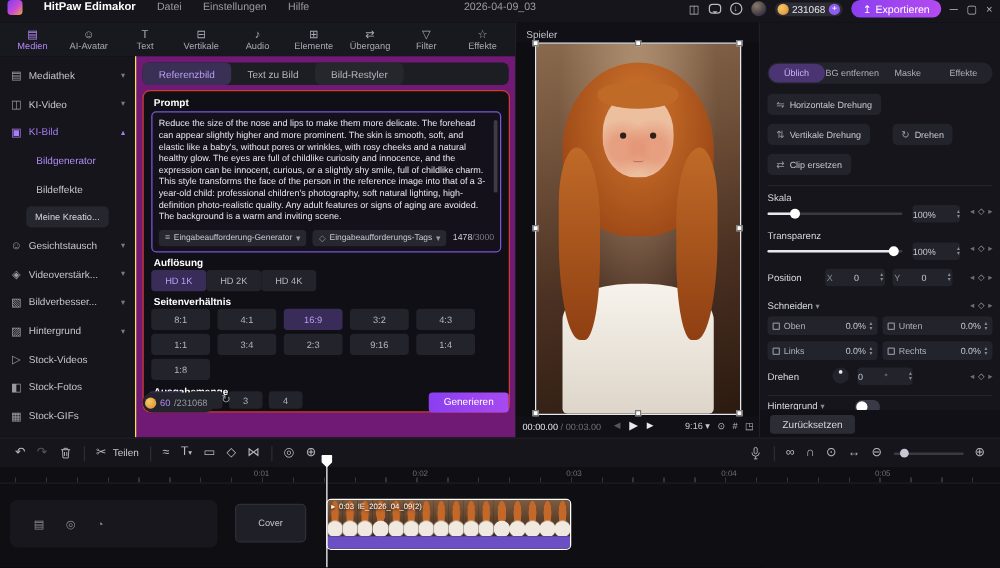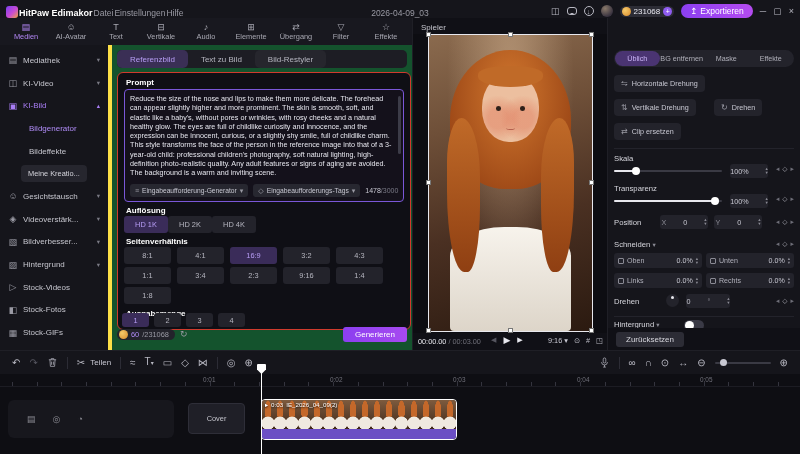--- a/index.html
+++ b/index.html
@@ -1,19 +1,19 @@
 <!DOCTYPE html>
 <html><head>
 <meta charset="utf-8">
 <style>
 *{margin:0;padding:0;box-sizing:border-box;font-family:"Liberation Sans",sans-serif}
 html,body{width:800px;height:454px;overflow:hidden}
 body{background:#0b0b10;color:#d6d6dd;position:relative}
 
-.titlebar{position:absolute;top:0;left:0;width:800px;height:18px;background:#15151b;display:flex;align-items:flex-end;padding:0 6px;gap:1px;font-size:8.5px;z-index:20}
+.titlebar{position:absolute;top:0;left:0;width:800px;height:18px;background:#15151b;display:flex;align-items:flex-start;padding:0 6px;gap:17px;font-size:8.5px;z-index:20}
 .logo{width:12px;height:12px;border-radius:3px;background:linear-gradient(135deg,#7b3ff0,#c94bd4 55%,#f0a33f);flex:0 0 auto}
 .appname{font-weight:bold;color:#fff;font-size:9px;white-space:nowrap}
 .menu{color:#9a9aa4}
 .tb-center{position:absolute;left:50%;transform:translateX(-50%);color:#9a9aa4}
 .tb-right{margin-left:auto;display:flex;align-items:center;gap:7px}
 .tbicon{color:#b8b8c2;font-size:9px;line-height:10px}
 .bubble{width:10px;height:8px;border:1px solid #b8b8c2;border-radius:3px;position:relative}
 .bubble:after{content:"";position:absolute;left:2px;bottom:-3px;border:2px solid transparent;border-top-color:#b8b8c2}
 .dl{width:10px;height:10px;border:1px solid #b8b8c2;border-radius:50%;font-size:7px;display:flex;align-items:center;justify-content:center;color:#b8b8c2}
 .avatar{width:12px;height:12px;border-radius:50%;background:radial-gradient(circle at 35% 30%,#8a7a6a,#3a3440 70%)}
@@ -31,41 +31,41 @@
 .sidebar{position:absolute;top:45px;left:0;width:108px;height:305px;background:#15151b;padding:4px 5px;display:flex;flex-direction:column}
 .sitem{height:22.7px;display:flex;align-items:center;gap:5px;font-size:8px;color:#c6c6ce;padding:0 3px;white-space:nowrap}
 .sitem .sic{width:10px;font-size:9px;color:#9a9aa4;text-align:center;flex:0 0 auto}
 .sitem .car{margin-left:auto;font-size:6.5px;color:#7a7a84}
 .sitem.active,.sitem.active .sic,.sitem.active .car{color:#a87df5}
 .child{padding-left:24px}
 .child.selected{color:#b08cf7}
 .mybtn-row{height:22.7px;display:flex;align-items:center}
 .mybtn{background:#26262e;border-radius:4px;margin-left:16px;height:17px;padding:0 7px;font-size:7.4px;display:flex;align-items:center;color:#d6d6dd}
 
-.gen{position:absolute;top:45px;left:108px;width:304px;height:305px;background:#14532d;border-left:4px solid #fde047}
+.gen{position:absolute;top:45px;left:108px;width:304px;height:305px;background:#701a75;border-left:1px solid #fde047}
 .gtabs{position:absolute;top:5px;left:5px;right:5px;height:18px;background:#1d1d24;border-radius:5px;display:flex;align-items:center}
 .gtab{padding:0 13px;height:18px;display:flex;align-items:center;font-size:8px;color:#b6b6c0;border-radius:5px}
 .gtab.active{background:#3a2f55;color:#b79df5}
 .gtab.alt{background:#26262d}
 .redbox{position:absolute;top:27px;left:5px;width:294px;height:258px;border:1px solid #cf3b2d;border-radius:6px;background:#0f0f15}
 .plabel{position:absolute;top:5px;left:8px;font-size:8px;font-weight:bold;color:#fff}
 .ta{position:absolute;top:16px;left:6px;right:6px;height:113px;border:1px solid #7a57d8;border-radius:4px;background:#14111b;padding:4px 9px 3px 5px}
 .ptxt{font-size:7.2px;line-height:9.3px;color:#e6e6ee;height:84px;overflow:hidden}
 .ta-scroll{position:absolute;right:2px;top:6px;width:3px;height:58px;background:#3c3c48;border-radius:2px}
 .ta-foot{position:absolute;left:5px;right:6px;bottom:3px;height:15px;display:flex;align-items:center;gap:5px}
 .pillbtn{height:13px;display:flex;align-items:center;gap:3px;background:#272730;border-radius:3px;padding:0 5px;font-size:6.7px;color:#c8c8d2;white-space:nowrap}
 .pillbtn .pic{font-size:7px;color:#9a9aa4}
 .ccount{margin-left:auto;font-size:7px;color:#7a7a86}
 .ccount b{color:#c8c8d2;font-weight:normal}
 .slabel{position:absolute;left:8px;font-size:8px;font-weight:bold;color:#fff}
 .chiprow{position:absolute;left:6px;display:flex;gap:6px}
 .chip{height:17px;background:#23232b;border-radius:3px;color:#b6b6c0;font-size:7.4px;display:flex;align-items:center;justify-content:center}
 .chip.sel{background:#3a2c59;color:#b79df5}
 .wres{width:44px}.wasp{width:47px}.wqty{width:27px;height:14px}
-.genfoot{position:absolute;left:5px;right:5px;bottom:8px;height:16px;display:flex;align-items:center;gap:5px}
+.genfoot{position:absolute;left:5px;right:5px;bottom:20px;height:16px;display:flex;gap:5px}
 .cost{display:flex;align-items:center;gap:3px;background:#23232b;border-radius:8px;padding:1px 6px 1px 2px;font-size:7.4px;color:#9a9aa4}
 .cost b{color:#b08cf7;font-weight:normal}
 .refresh{font-size:9px;color:#9a9aa4}
 .genbtn{margin-left:auto;background:linear-gradient(90deg,#8b3ff0,#a74af0);color:#fff;font-size:8px;border-radius:3px;padding:3px 12px}
 
 .player{position:absolute;top:18px;left:412px;width:196px;height:332px;background:#101016;border-left:1px solid #1f1f26;border-right:1px solid #1f1f26}
 .ptitle{position:absolute;top:5px;left:8px;font-size:8px;color:#c6c6ce}
 .stage{position:absolute;top:16px;left:0;right:0;bottom:17px;background:#0d0d12}
 .photo{position:absolute;left:16px;top:1px;width:163px;height:296px;outline:1px solid #e8e8ee;overflow:hidden;
  background:radial-gradient(ellipse at 50% 16%,rgba(214,182,148,.6),transparent 55%),linear-gradient(165deg,#8a6a4e 0%,#6e4f38 30%,#4a3022 62%,#2b1a10 100%)}

